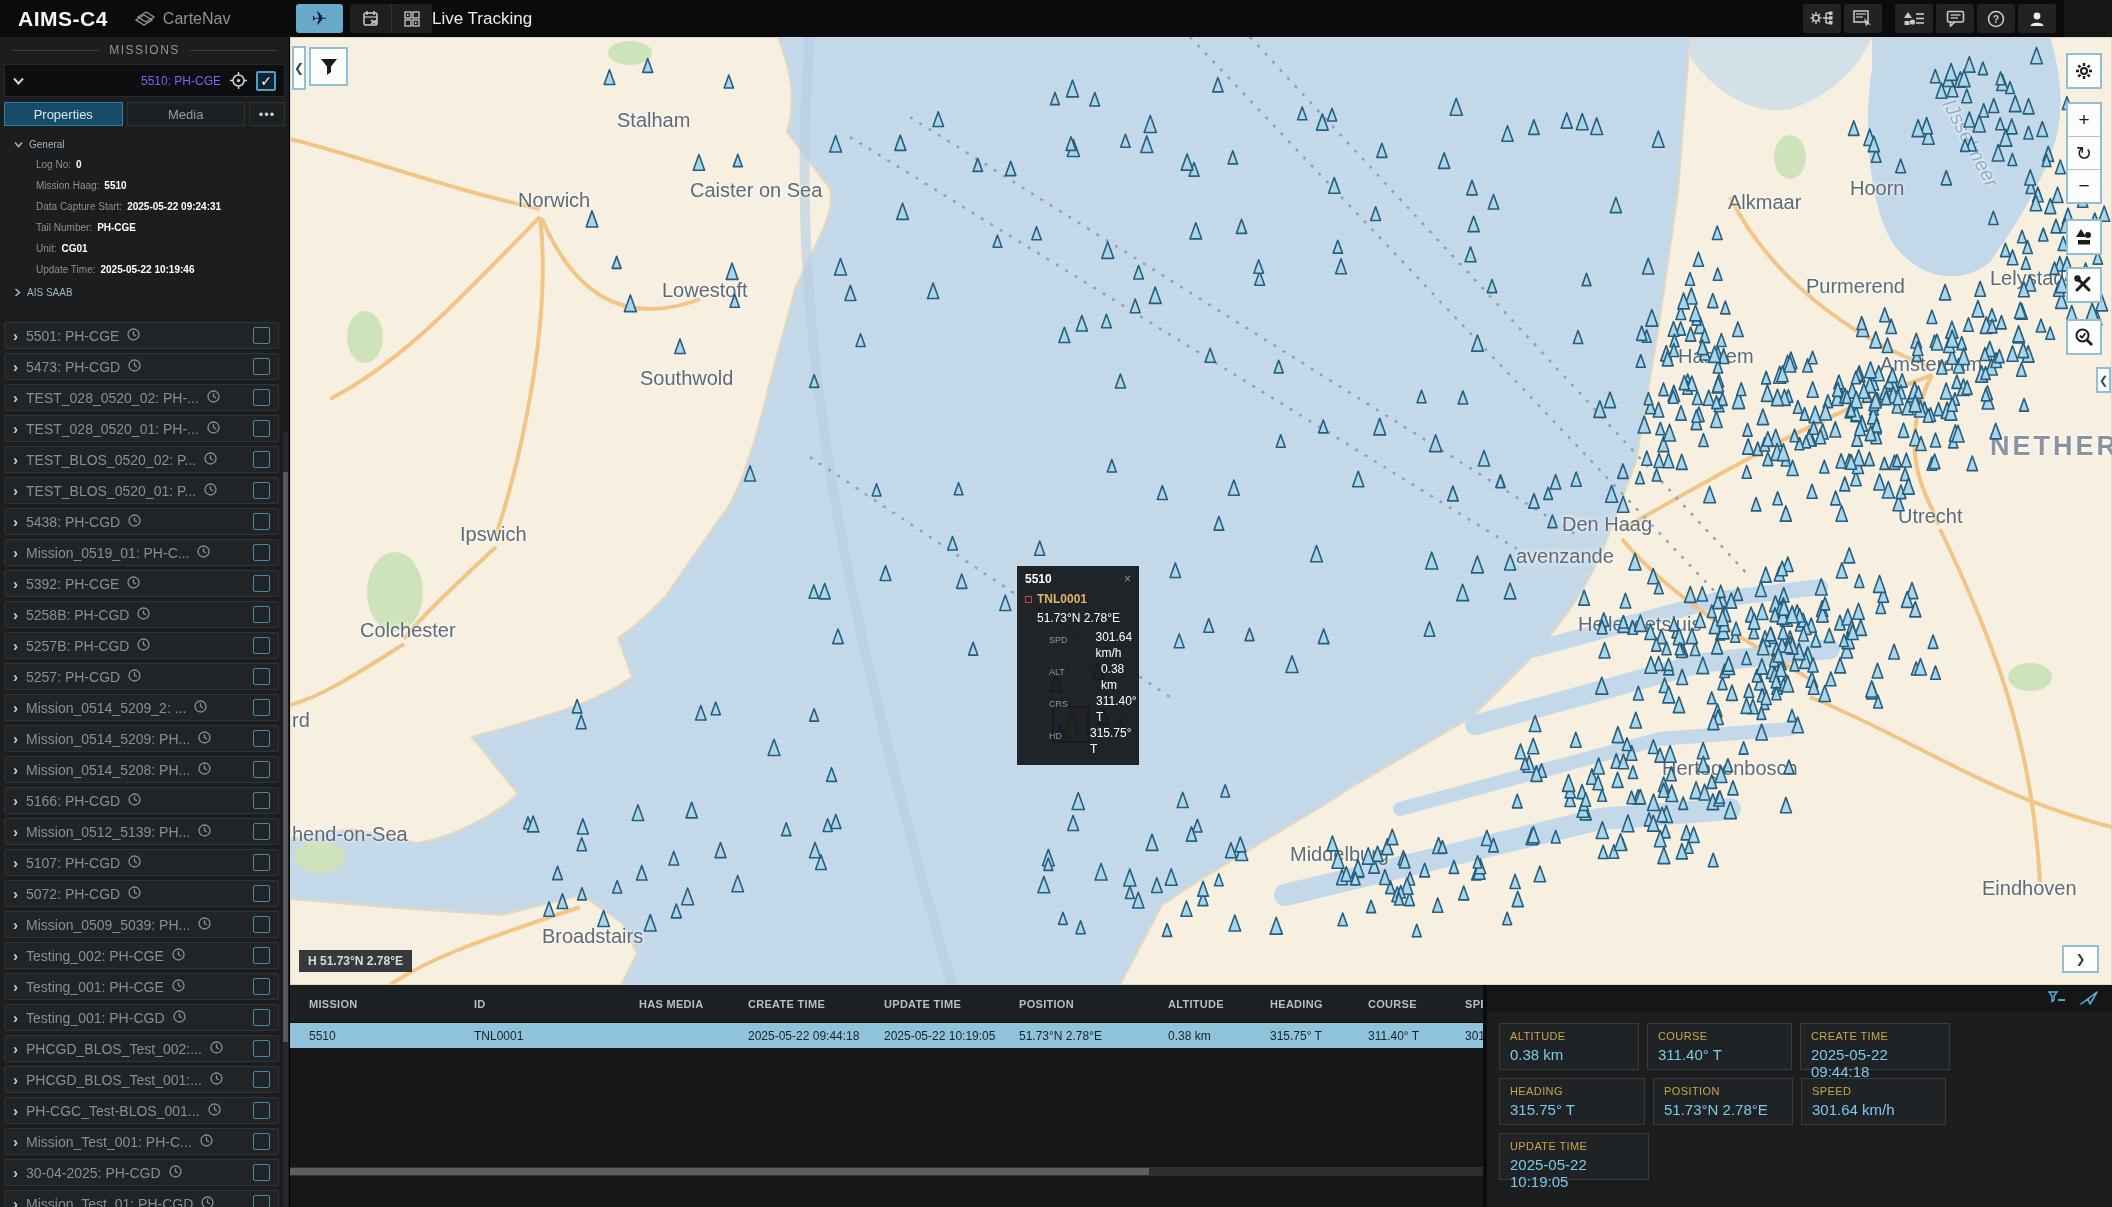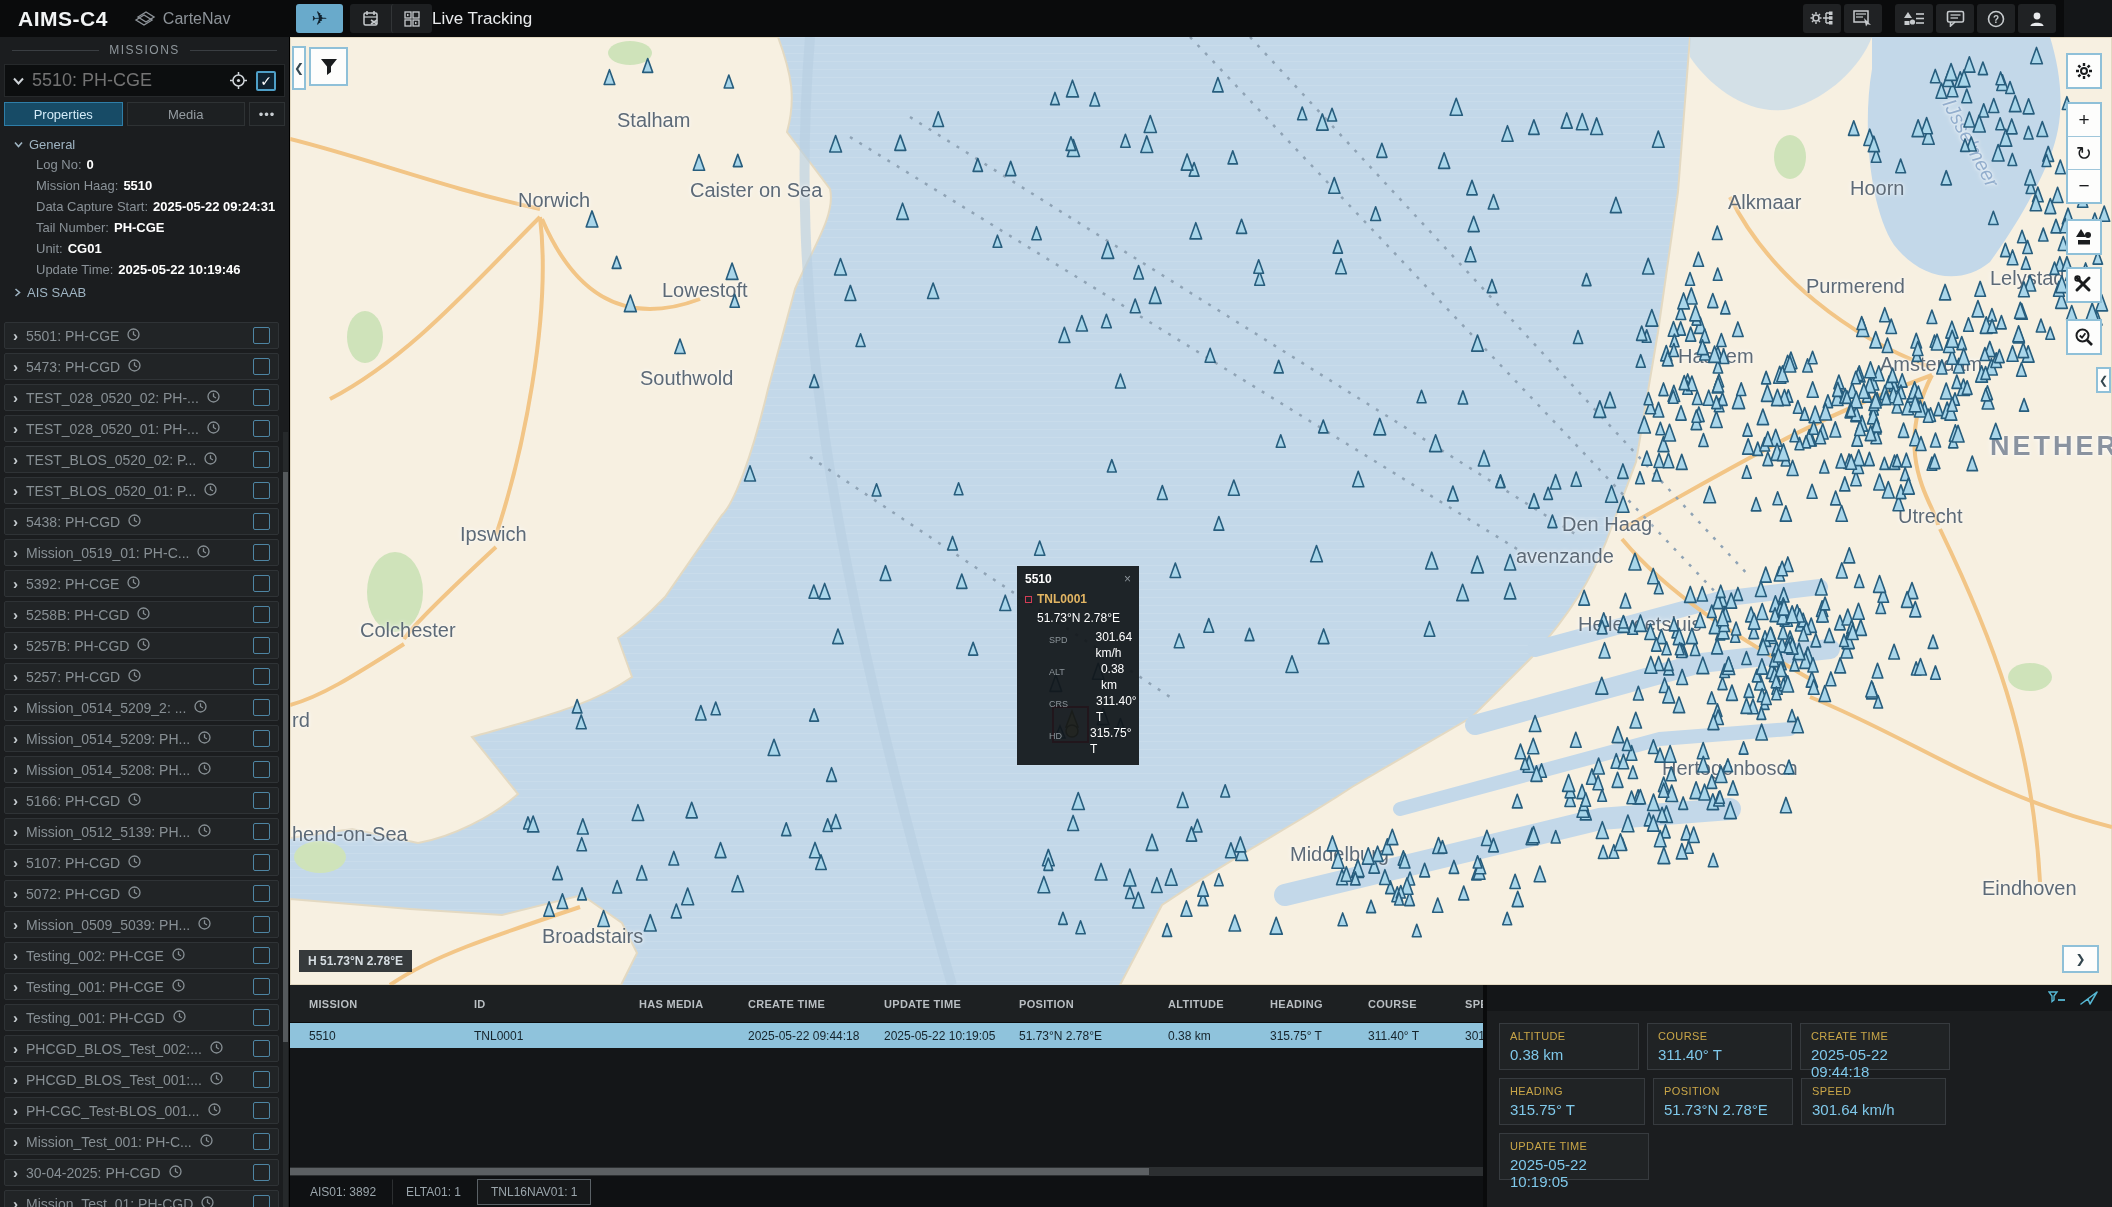--- a/index.html
+++ b/index.html
@@ -26,30 +26,30 @@
   .icon-svg { display:block; }
 
   
   .sidebar { position:absolute; left:0; top:37px; width:290px; height:1170px; background:#1b1d1f;
              overflow:hidden; z-index:40; border-right:1px solid #000;}
   .missions-hdr { display:flex; align-items:center; gap:10px; height:26px; padding:0 12px;
                   color:#8f979c; font-size:12px; letter-spacing:1.5px; }
   .missions-hdr::before,.missions-hdr::after { content:""; flex:1; height:1px; background:#3a3e42; }
   .sel-mission { height:33px; margin:1px 4px 0 4px; background:#0c0e0f; display:flex; align-items:center;
                  padding:0 8px; gap:8px; border:1px solid #26292b;}
-  .sel-mission .title { color:#737373; font-size:18px; flex:1; }
+  .sel-mission .title { color:#8b5cf6; font-size:12px; flex:1;text-align:right; }
   .chk { width:20px; height:20px; border:2px solid #4e9fc7; background:#0f2331; border-radius:2px;
          color:#fff; font-size:14px; display:flex; align-items:center; justify-content:center; }
   .chk.empty { width:17px; height:17px; border:1px solid #4e85a3; background:transparent; }
   .tabs-row { display:flex; gap:4px; margin:5px 4px 0 4px; height:24px; }
   .tab { flex:1; display:flex; align-items:center; justify-content:center; font-size:13px;
          background:#1d2022; border:1px solid #2e3234; color:#959ca1; }
   .tab.active { background:#174b66; border-color:#2e7ea8; color:#d3ebf8; }
   .tab.more { flex:0 0 36px; color:#c8cdd1; letter-spacing:1px; }
-  .props { padding:8px 10px 6px 14px; font-size:13px; }
+  .props { padding:8px 10px 6px 14px; font-size:10px; }
   .sec-row { display:flex; align-items:center; gap:6px; color:#9fb4c2; height:20px; }
   .prop-row { padding-left:22px; height:21px; display:flex; align-items:center; gap:5px; }
   .prop-row .k { color:#8a9298; } .prop-row .v { color:#fff; font-weight:bold; }
   .mission-list { margin-top:14px; }
   .mitem { height:27px; margin:4px 10px 0 4px; background:#212426; border:1px solid #2f3336;
            border-radius:2px; display:flex; align-items:center; gap:8px; padding:0 8px; }
   .mitem .chev { color:#c6ccd0; font-size:15px; font-weight:bold; line-height:1; }
   .mitem .lbl { color:#878f94; font-size:14px; white-space:nowrap; }
   .mitem .spacer { flex:1; }
   .sb-scroll { position:absolute; right:1px; top:395px; width:5px; height:775px; background:#26292b; }
@@ -1593,25 +1593,20 @@
           <div class="td" style="width: 135px;">2025-05-22 10:19:05</div>
           <div class="td" style="width: 149px;">51.73°N 2.78°E</div>
           <div class="td" style="width: 102px;">0.38 km</div>
           <div class="td" style="width: 98px;">315.75° T</div>
           <div class="td" style="width: 97px;">311.40° T</div>
           <div class="td" style="width: 90px;">301.64 km/h</div>
         </div>
       <div class="hscroll">
           <div class="hthumb"></div>
         </div>
-      <div class="statusbar" id="status-left">
-          <div class="stab">AIS01: 3892</div>
-          <div class="stab divL">ELTA01: 1</div>
-          <div class="stab sel">TNL16NAV01: 1</div>
-        </div>
     </div>
     <div class="br">
       <div class="br-head">
         <svg class="icon-svg" width="18" height="14" viewBox="0 0 18 14">
           <path d="M1 1 L9 1 L6 5 L6 9 L4 10.5 L4 5 Z" fill="none" stroke="#56b7d3" stroke-width="1.4"></path>
           <line x1="10" y1="9" x2="17" y2="9" stroke="#56b7d3" stroke-width="1.8"></line>
         </svg>
         <svg class="icon-svg" width="18" height="14" viewBox="0 0 18 14">
           <path d="M1 13 L17 1 L10 13 L8 8 Z" fill="none" stroke="#56b7d3" stroke-width="1.5" stroke-linejoin="round"></path>
         </svg>

